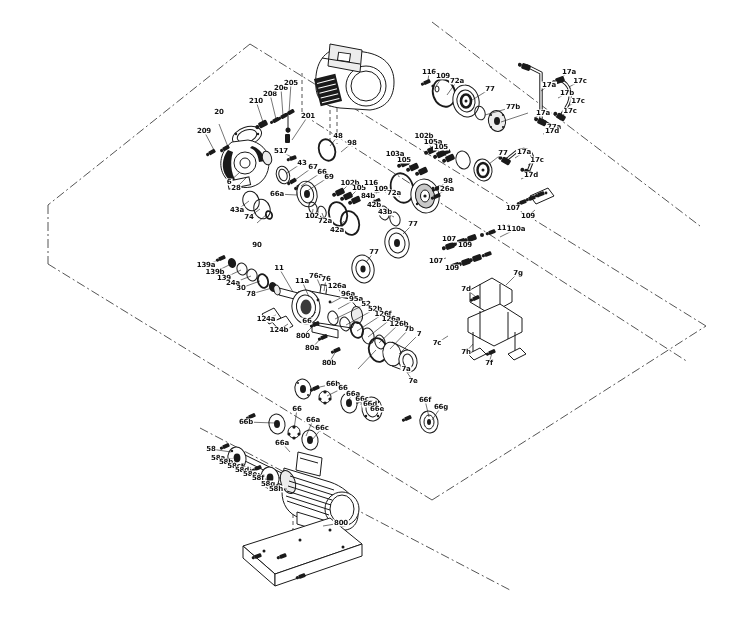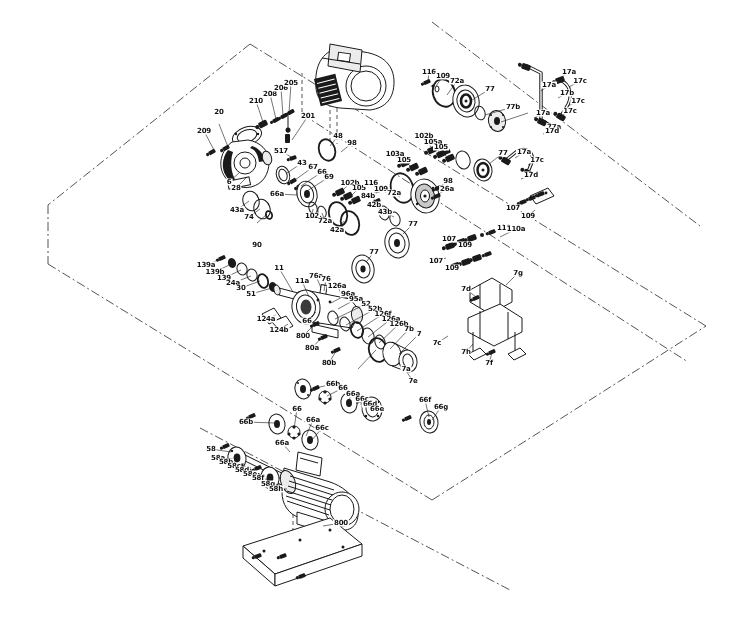--- a/index.html
+++ b/index.html
@@ -591,21 +591,21 @@
       <div class="part-label" style="left: 452px; top: 268px;">109</div>
       <div class="part-label" style="left: 513px; top: 208px;">107</div>
       <div class="part-label" style="left: 528px; top: 216px;">109</div>
       <div class="part-label" style="left: 413px; top: 224px;">77</div>
       <div class="part-label" style="left: 374px; top: 252px;">77</div>
       <div class="part-label" style="left: 206px; top: 265px;">139a</div>
       <div class="part-label" style="left: 215px; top: 272px;">139b</div>
       <div class="part-label" style="left: 224px; top: 278px;">139</div>
       <div class="part-label" style="left: 233px; top: 283px;">24a</div>
       <div class="part-label" style="left: 241px; top: 288px;">30</div>
-      <div class="part-label" style="left: 251px; top: 294px;">51</div>
+      <div class="part-label" style="left: 251px; top: 294px;">78</div>
       <div class="part-label" style="left: 279px; top: 268px;">11</div>
       <div class="part-label" style="left: 302px; top: 281px;">11a</div>
       <div class="part-label" style="left: 316px; top: 276px;">76a</div>
       <div class="part-label" style="left: 326px; top: 279px;">76</div>
       <div class="part-label" style="left: 337px; top: 286px;">126a</div>
       <div class="part-label" style="left: 348px; top: 294px;">96a</div>
       <div class="part-label" style="left: 356px; top: 299px;">95a</div>
       <div class="part-label" style="left: 366px; top: 304px;">52</div>
       <div class="part-label" style="left: 375px; top: 309px;">52b</div>
       <div class="part-label" style="left: 383px; top: 314px;">126f</div>

